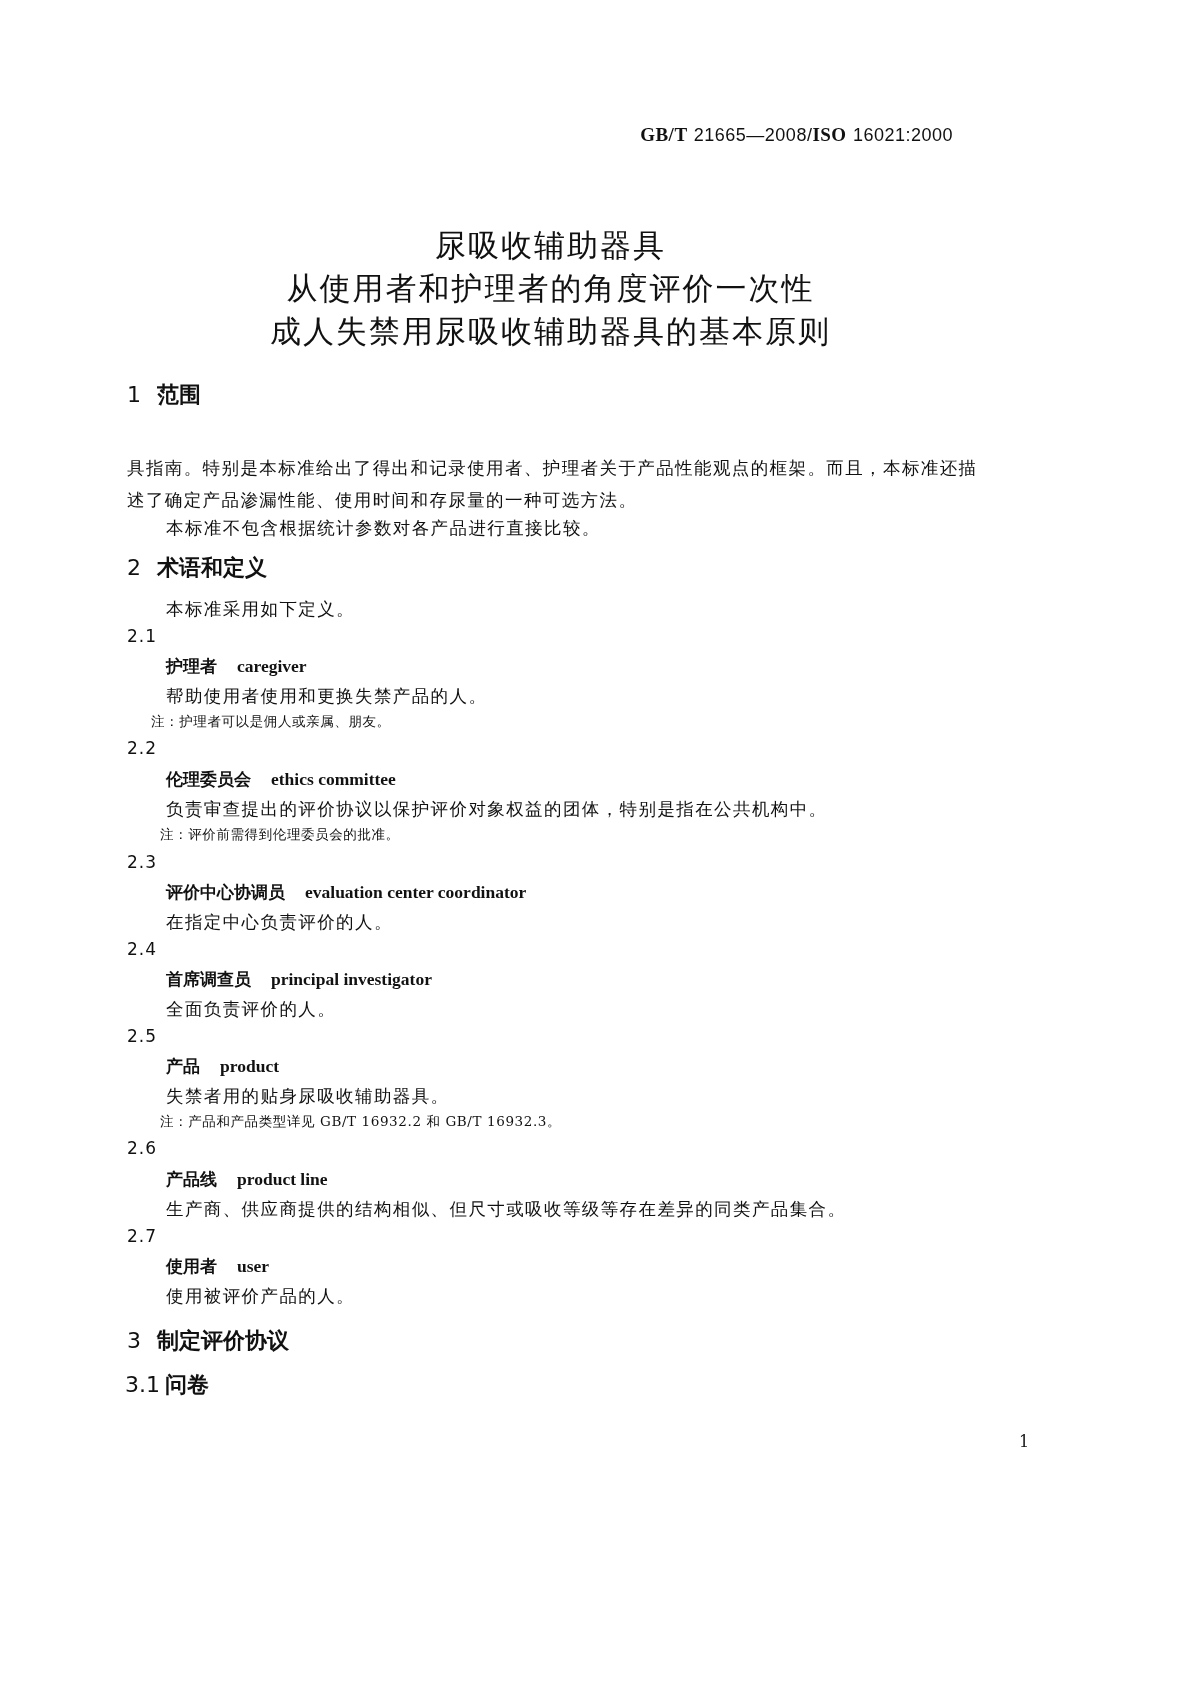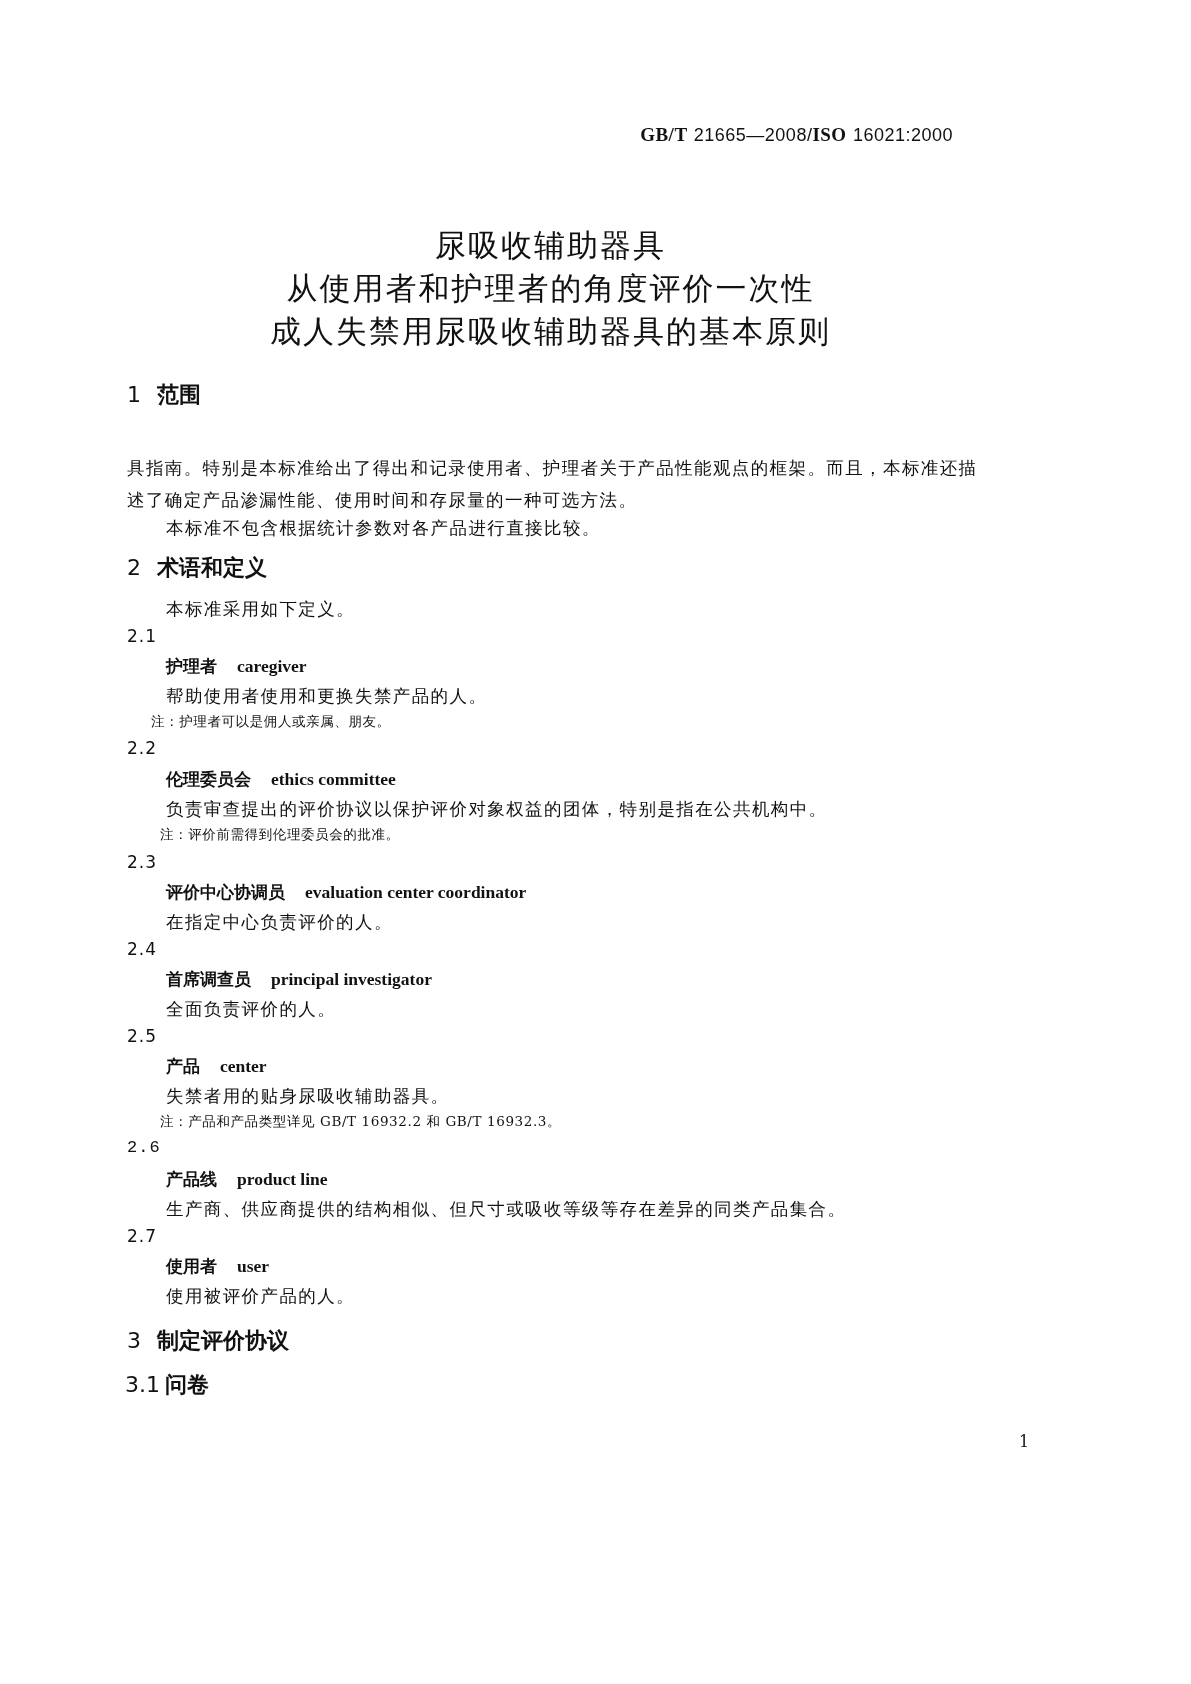--- a/index.html
+++ b/index.html
@@ -90,26 +90,26 @@
   <div class="abs def" style="left:166px; top:910px;">在指定中心负责评价的人。</div>
 
   <div class="abs sub-num" style="left:127px; top:939px;">2.4</div>
   <div class="abs term" style="left:166px; top:968px;">
     <span>首席调查员</span><span class="en">principal investigator</span>
   </div>
   <div class="abs def" style="left:166px; top:997px;">全面负责评价的人。</div>
 
   <div class="abs sub-num" style="left:127px; top:1026px;">2.5</div>
   <div class="abs term" style="left:166px; top:1055px;">
-    <span>产品</span><span class="en">center</span>
+    <span>产品</span><span class="en">product</span>
   </div>
   <div class="abs def" style="left:166px; top:1084px;">失禁者用的贴身尿吸收辅助器具。</div>
   <div class="abs note" style="left:160px; top:1113px;">注：产品和产品类型详见 GB/T 16932.2 和 GB/T 16932.3。</div>
 
-  <div class="abs sub-num" style="left:127px; top:1138px;font-family:Liberation Mono, monospace;">2.6</div>
+  <div class="abs sub-num" style="left:127px; top:1138px;">2.6</div>
   <div class="abs term" style="left:166px; top:1168px;">
     <span>产品线</span><span class="en">product line</span>
   </div>
   <div class="abs def" style="left:166px; top:1197px;">生产商、供应商提供的结构相似、但尺寸或吸收等级等存在差异的同类产品集合。</div>
 
   <div class="abs sub-num" style="left:127px; top:1226px;">2.7</div>
   <div class="abs term" style="left:166px; top:1255px;">
     <span>使用者</span><span class="en">user</span>
   </div>
   <div class="abs def" style="left:166px; top:1284px;">使用被评价产品的人。</div>

